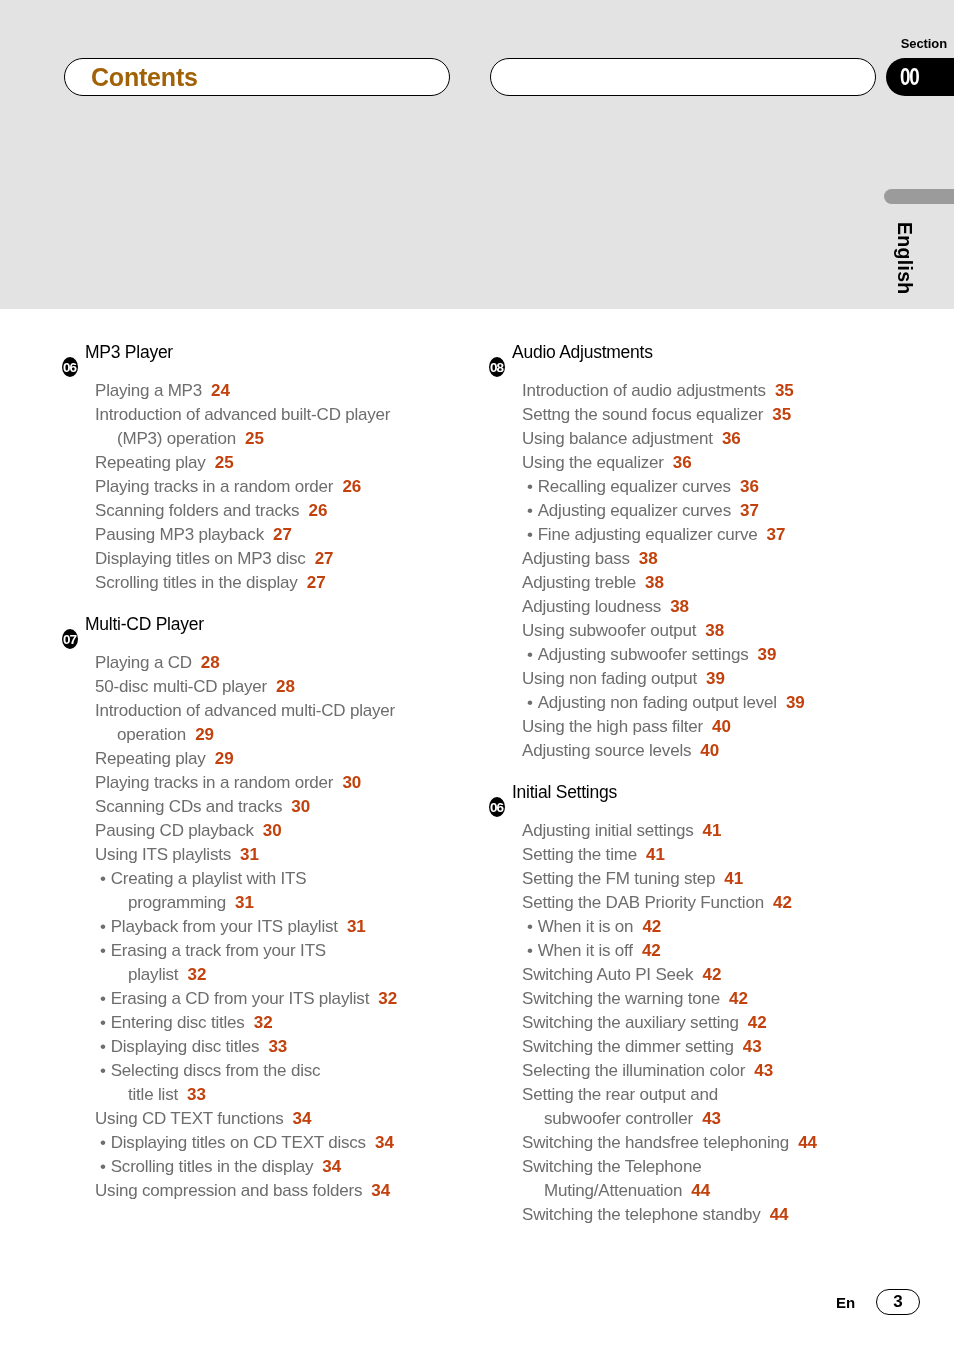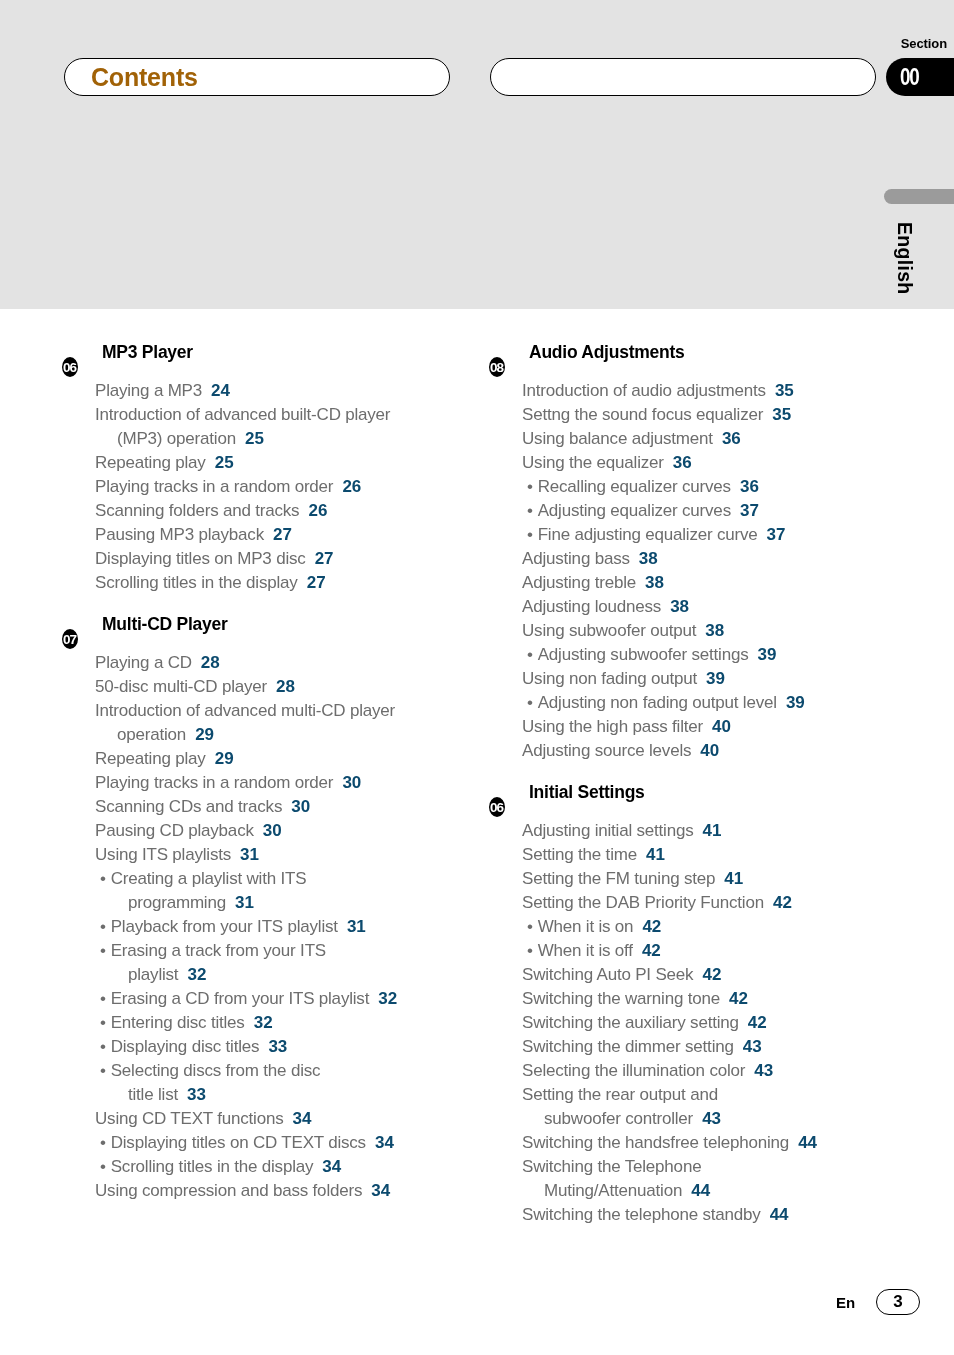--- a/index.html
+++ b/index.html
@@ -128,43 +128,43 @@
     align-items: center;
     justify-content: center;
     flex: 0 0 auto;
     margin-top: 16px;
     letter-spacing: -1px;
     font-family: "Liberation Sans Narrow", "Liberation Sans", sans-serif;
     text-indent: -1px;
   }
   .sec-title {
     font-size: 17.5px;
-    font-weight: bold;
-    color: #000000;
-    margin-left: 24px;
+    font-weight: normal;
+    color: #000000;
+    margin-left: 7px;
     line-height: 23px;
     letter-spacing: -0.25px;
     text-align: center;
   }
 
   .entry {
     font-size: 17px;
     color: #6d6d6d;
     line-height: 24px;
     padding-left: 33px;
     letter-spacing: -0.2px;
     text-indent: 0;
     white-space: pre-wrap;
   }
   .entry.sub {
     padding-left: 52px;
     text-indent: -14px;
   }
   .entry .pg {
-    color: #0c4a6e;
+    color: #c2410c;
     font-weight: bold;
     letter-spacing: 0;
   }
   .entry .cont {
     display: block;
     padding-left: 22px;
   }
   .entry.sub .cont {
     display: block;
     padding-left: 14px;

